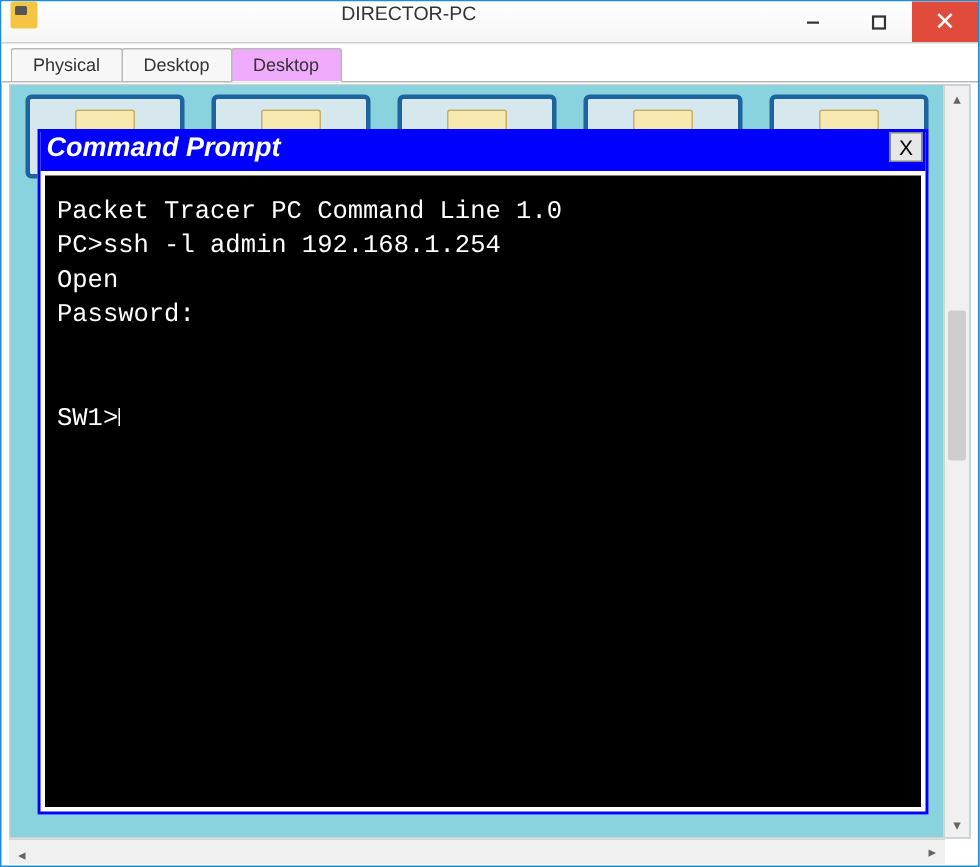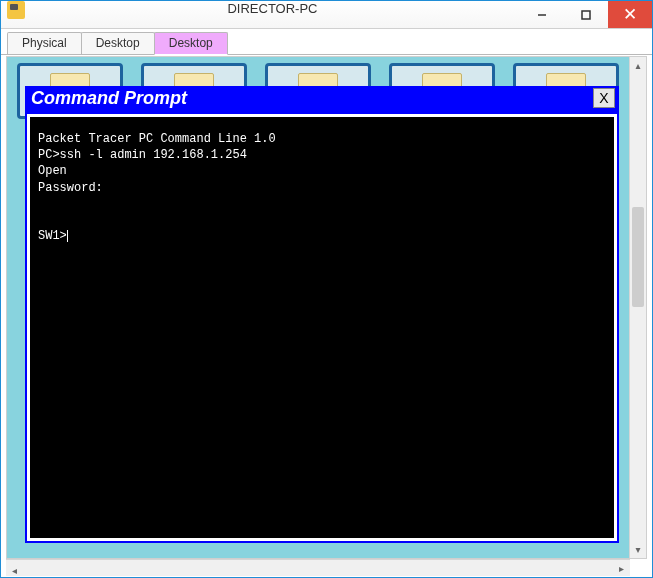--- a/index.html
+++ b/index.html
@@ -189,21 +189,21 @@
     font-size: 14px;
     font-family: Arial, sans-serif;
     margin-right: 2px;
     cursor: pointer;
   }
   .terminal {
     flex: 1;
     background: #000;
     color: #fff;
     font-family: "Courier New", monospace;
-    font-size: 12px;
+    font-size: 17px;
     padding: 14px 8px;
     line-height: 1.35;
     white-space: pre;
     overflow: hidden;
     margin: 3px;
   }
   .caret {
     display: inline-block;
     width: 1px; height: 12px;
     background: #fff;

